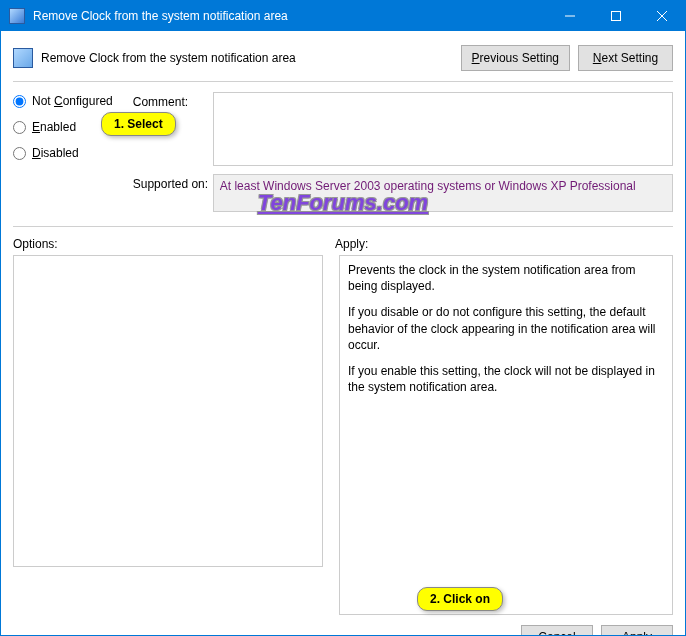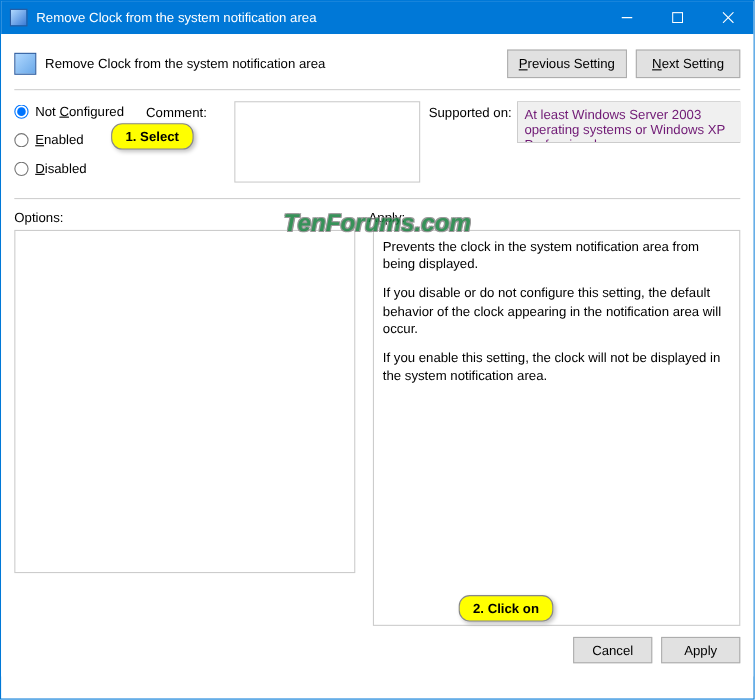--- a/index.html
+++ b/index.html
@@ -107,21 +107,21 @@
       padding: 4px 12px;
       font-weight: bold;
       box-shadow: 2px 2px 4px rgba(0,0,0,0.25);
       white-space: nowrap;
       z-index: 10;
     }
     
     .comment-sup-col {
       flex: 1;
       display: flex;
-      flex-direction: row;
+      flex-direction: column;
       gap: 8px;
       justify-content: flex-end;
     }
     .field-row {
       display: flex;
       align-items: flex-start;
       gap: 4px;
     }
     .field-label {
       width: 76px;
@@ -198,25 +198,26 @@
     }
     
     .watermark {
       position: absolute;
       top: 190px;
       left: 50%;
       transform: translateX(-50%);
       font-size: 22px;
       font-weight: bold;
       font-style: italic;
-      color: #15803d;
+      color: #6d28d9;
       text-shadow: -1px -1px 0 #888, 1px -1px 0 #888, -1px 1px 0 #888, 1px 1px 0 #888;
       opacity: 0.85;
       pointer-events: none;
       z-index: 5;
+      text-decoration: underline;
     }
   </style>
 </head>
 <body>
 
 <div class="titlebar">
   <div class="titlebar-icon"></div>
   <div class="titlebar-title">Remove Clock from the system notification area</div>
   <div class="win-btn">
     <svg width="10" height="10" viewBox="0 0 10 10">

